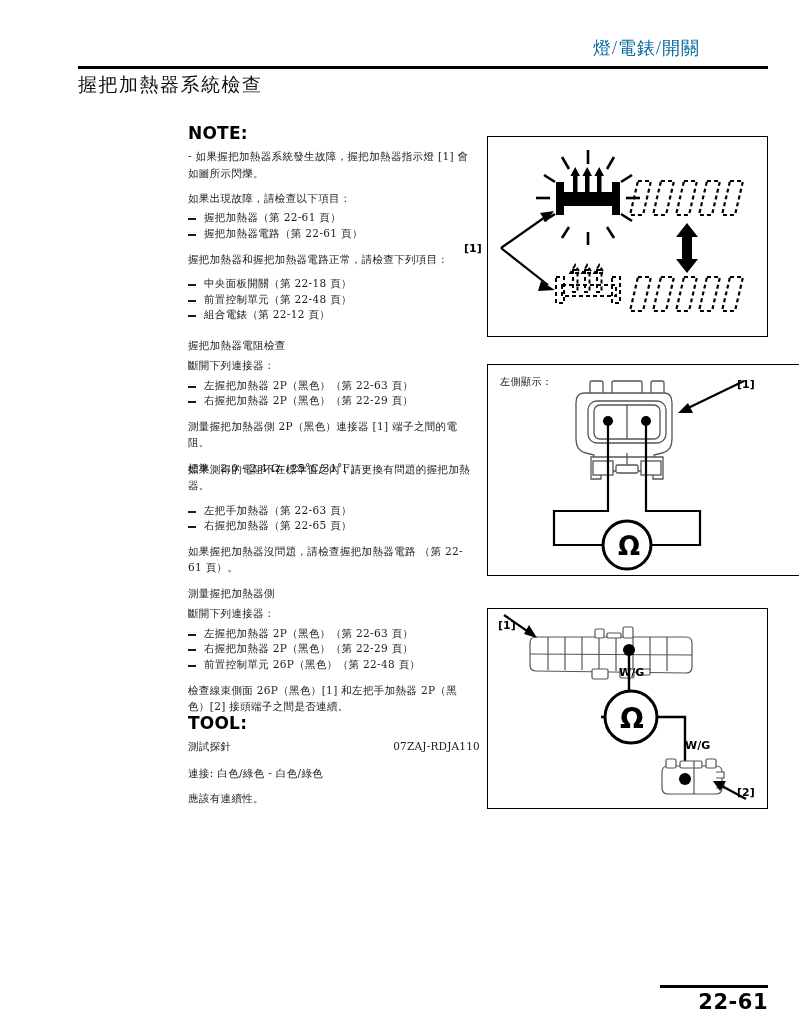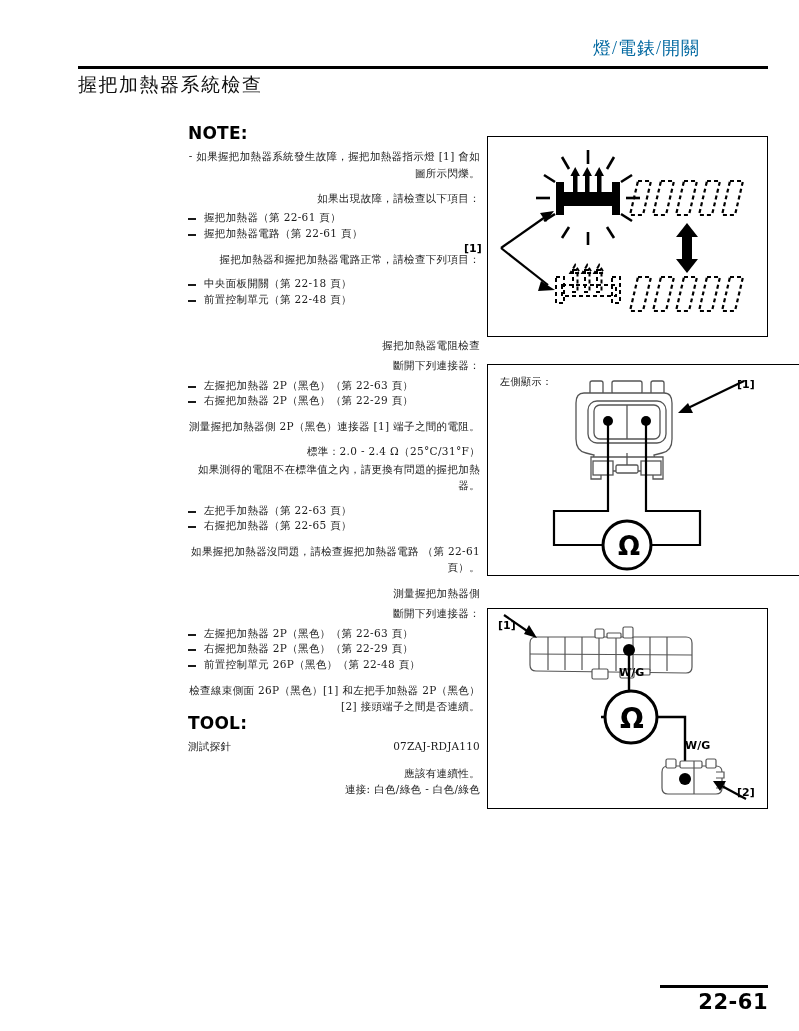--- a/index.html
+++ b/index.html
@@ -70,23 +70,22 @@
 
   .lbl-en {
     font-family: "DejaVu Sans", "Liberation Sans", sans-serif;
     font-size: 17px;
     font-weight: 600;
     letter-spacing: .2px;
     color: #000;
     margin-bottom: 2px;
   }
   .para {
-    margin: 0 0 9px 0;
+    margin: 0 8px 9px 0;
     letter-spacing: .35px;
-    text-align: right;
   }
   .para.tight { margin-bottom: 4px; }
   .para.nomargin { margin-bottom: 0; }
 
   ul.dash-list {
     list-style: none;
     margin: 0 0 9px 0;
     padding: 0;
   }
   ul.dash-list li {
@@ -189,20 +188,21 @@
     <p class="para">- 如果握把加熱器系統發生故障，握把加熱器指示燈 [1] 會如圖所示閃爍。</p>
     <p class="para tight">如果出現故障，請檢查以下項目：</p>
     <ul class="dash-list">
       <li>握把加熱器（第 22-61 頁）</li>
       <li>握把加熱器電路（第 22-61 頁）</li>
     </ul>
     <p class="para">握把加熱器和握把加熱器電路正常，請檢查下列項目：</p>
     <ul class="dash-list">
       <li>中央面板開關（第 22-18 頁）</li>
       <li>前置控制單元（第 22-48 頁）</li>
+      <li>組合電錶（第 22-12 頁）</li>
     </ul>
   </div>
 
   <div class="blk blk-resist">
     <p class="para tight">握把加熱器電阻檢查</p>
     <p class="para tight">斷開下列連接器：</p>
     <ul class="dash-list">
       <li>左握把加熱器 2P（黑色）（第 22-63 頁）</li>
       <li>右握把加熱器 2P（黑色）（第 22-29 頁）</li>
     </ul>
@@ -229,22 +229,22 @@
     </ul>
     <p class="para nomargin">檢查線束側面 26P（黑色）[1] 和左把手加熱器 2P（黑色）[2] 接頭端子之間是否連續。</p>
   </div>
 
   <div class="blk blk-tool">
     <div class="lbl-en">TOOL:</div>
     <div class="tool-row">
       <span>測試探針</span>
       <span class="tool-pn">07ZAJ-RDJA110</span>
     </div>
+    <p class="para">連接: 白色/綠色 - 白色/綠色</p>
     <p class="para nomargin">應該有連續性。</p>
-    <p class="para">連接: 白色/綠色 - 白色/綠色</p>
   </div>
 
 </div>
 
 <div class="figbox" id="fig1">
   <svg width="278" height="198" viewBox="0 0 278 198">
 
     <g stroke="#000" stroke-width="2.6" stroke-linecap="butt">
       <line x1="100" y1="13" x2="100" y2="27"></line>
       <line x1="74" y1="20" x2="81" y2="32"></line>

